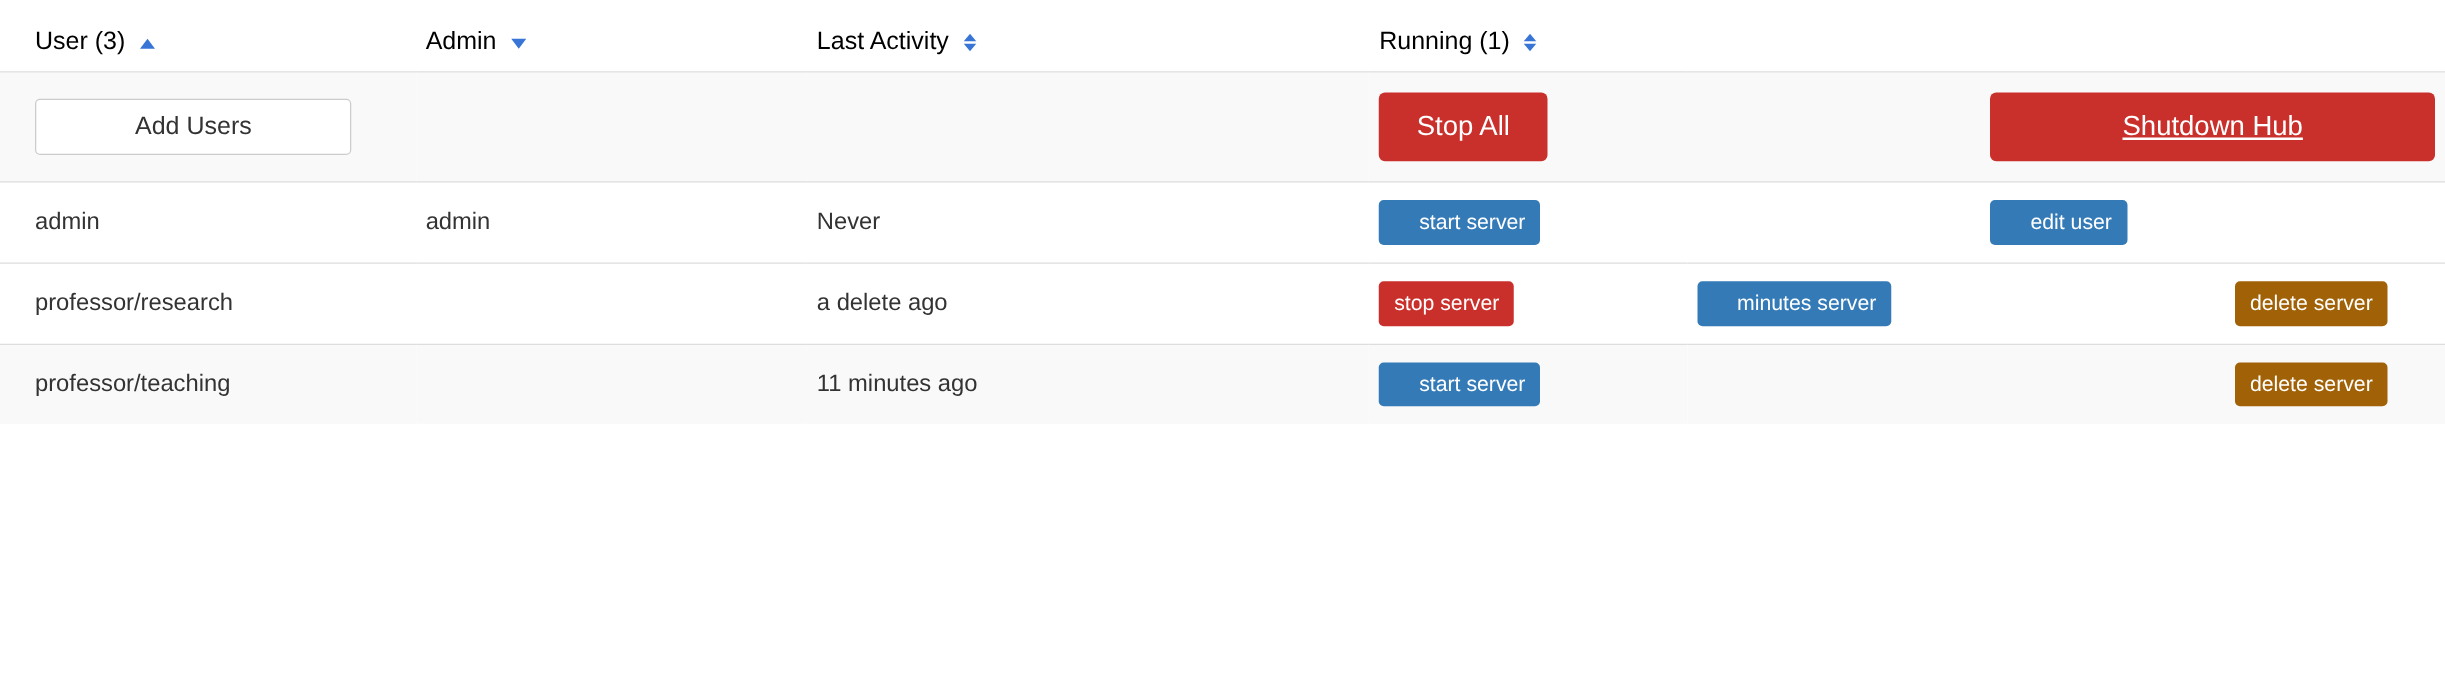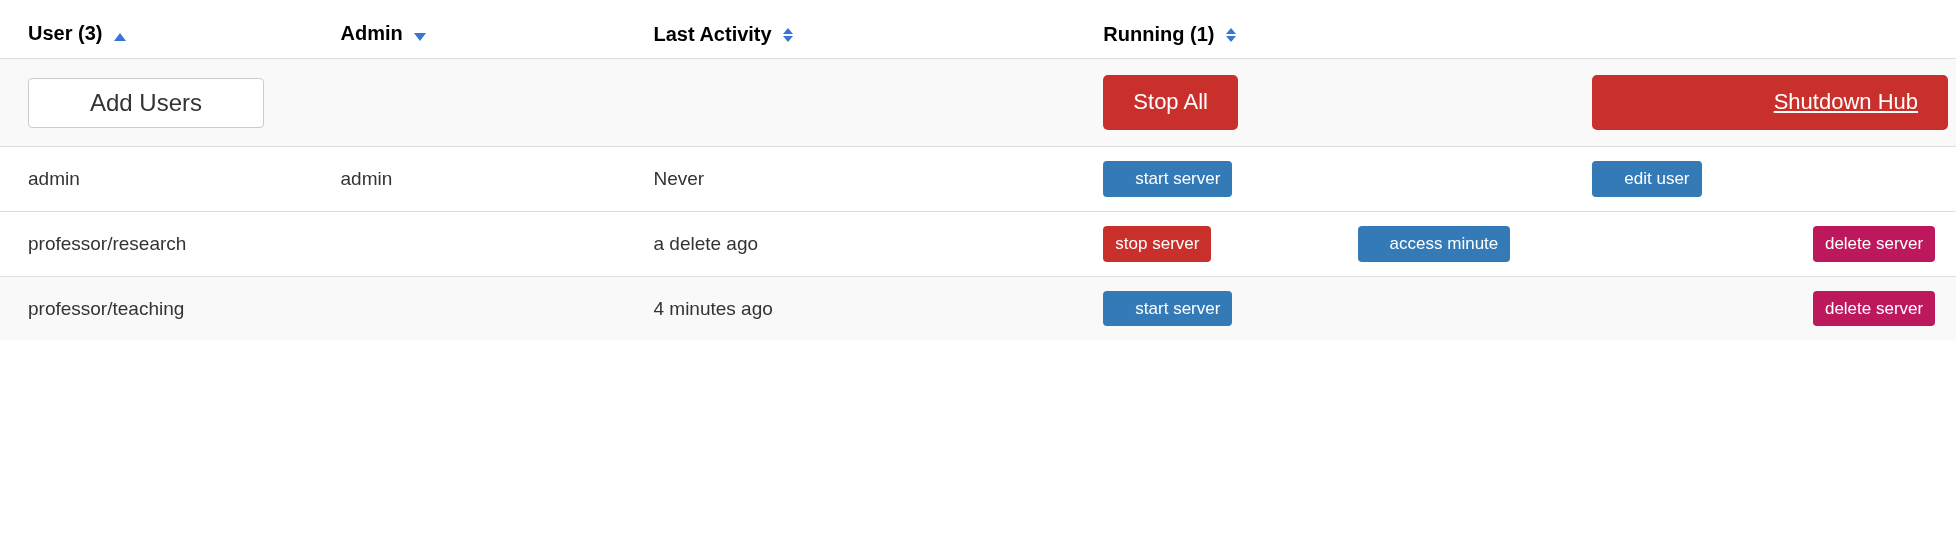--- a/index.html
+++ b/index.html
@@ -20,21 +20,21 @@
     }
     th, td {
       text-align: left;
       padding: 12px 8px;
       vertical-align: middle;
     }
     th:first-child, td:first-child {
       padding-left: 28px;
     }
     thead th {
-      font-weight: 700;
+      font-weight: 400;
       color: #000;
       border-bottom: 1px solid #ddd;
       font-size: 20px;
       cursor: pointer;
     }
     .sort-icon {
       display: inline-block;
       margin-left: 6px;
       vertical-align: middle;
     }
@@ -80,39 +80,38 @@
     .btn {
       display: inline-block;
       border: none;
       border-radius: 4px;
       color: #fff;
       cursor: pointer;
       font-size: 17px;
       padding: 6px 12px;
       line-height: 1.4;
       font-family: inherit;
-      text-align: right;
     }
     .btn-lg {
       font-size: 22px;
       padding: 12px 30px;
       border-radius: 5px;
     }
     .btn-outline {
       background: #fff;
       color: #333;
       border: 1px solid #ccc;
-      font-size: 24px;
-      padding: 10px 61px;
+      font-size: 20px;
+      padding: 10px 79px;
       border-radius: 4px;
     }
     .btn-primary { background: #337ab7; padding-left: 32px; }
     .btn-danger  { background: #c9302c; }
     .btn-danger-lg { background: #c9302c; }
-    .btn-warning { background: #be185d; margin-left: 25px; }
+    .btn-warning { background: #a16207; }
     .col-user     { width: 17%; }
     .col-admin    { width: 16%; }
     .col-activity { width: 23%; }
     .col-running  { width: 13%; }
     .col-action2  { width: 12%; }
     .col-action3  { width: 10%; }
     .col-action4  { width: 9%; }
     .control-row td {
       padding-top: 16px;
       padding-bottom: 16px;
@@ -185,27 +184,27 @@
         <td class="action-cell"><button class="btn btn-primary">start server</button></td>
         <td class="action-cell"></td>
         <td class="action-cell"><button class="btn btn-primary">edit user</button></td>
         <td class="action-cell"></td>
       </tr>
       <tr>
         <td>professor/research</td>
         <td></td>
         <td>a delete ago</td>
         <td class="action-cell"><button class="btn btn-danger">stop server</button></td>
-        <td class="action-cell"><button class="btn btn-primary">access minute</button></td>
+        <td class="action-cell"><button class="btn btn-primary">minutes server</button></td>
         <td class="action-cell"></td>
         <td class="action-cell"><button class="btn btn-warning">delete server</button></td>
       </tr>
       <tr class="striped">
         <td>professor/teaching</td>
         <td></td>
-        <td>4 minutes ago</td>
+        <td>11 minutes ago</td>
         <td class="action-cell"><button class="btn btn-primary">start server</button></td>
         <td class="action-cell"></td>
         <td class="action-cell"></td>
         <td class="action-cell"><button class="btn btn-warning">delete server</button></td>
       </tr>
     </tbody>
 </table>
 
 </body></html>

